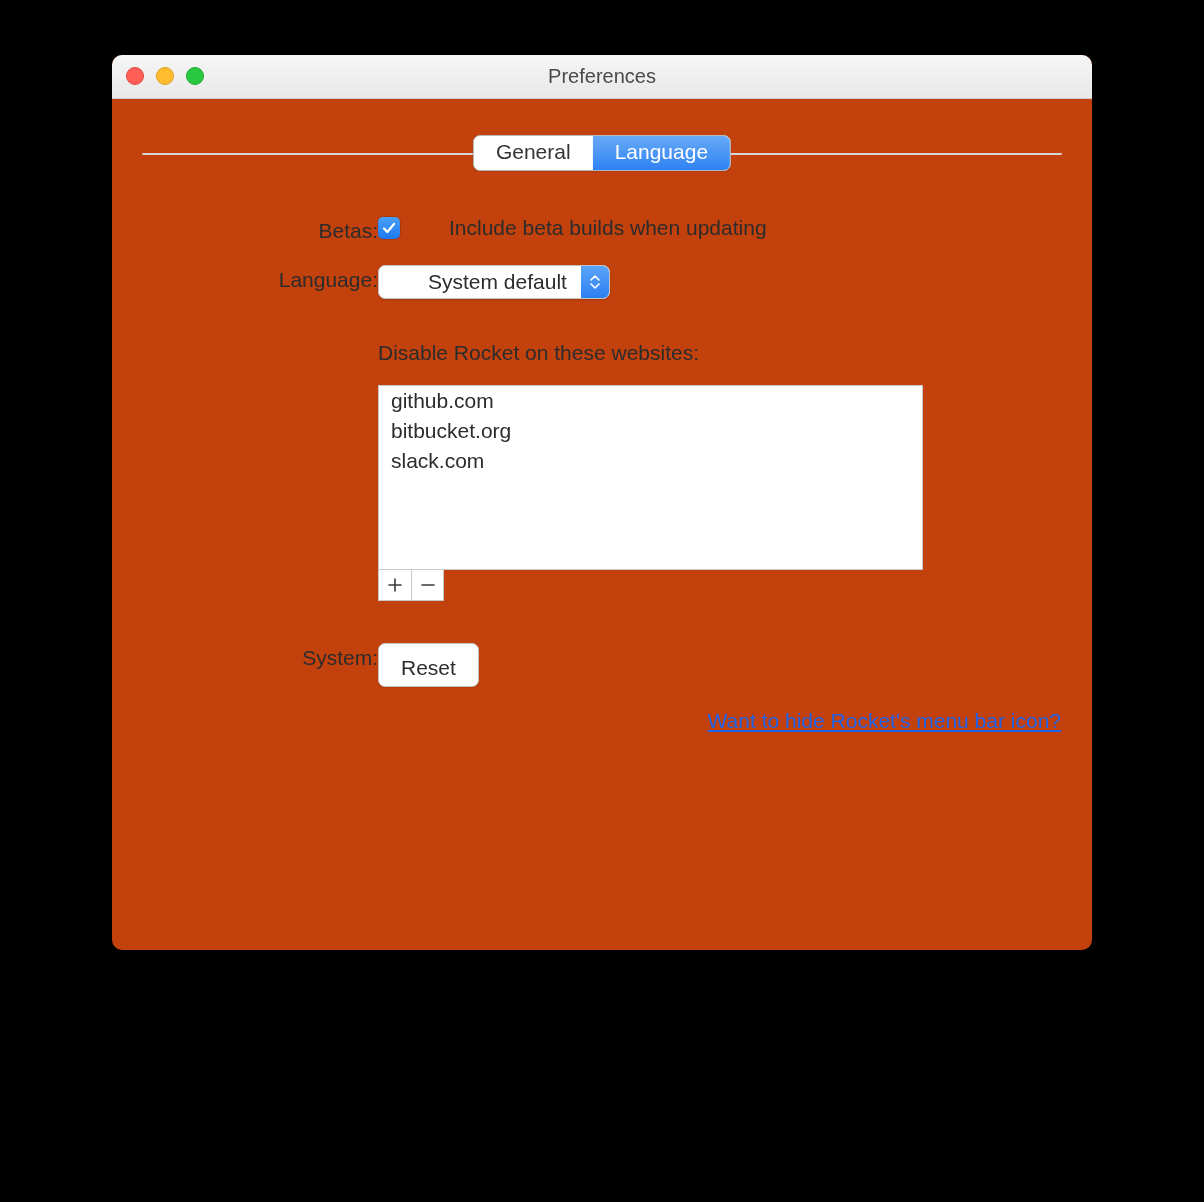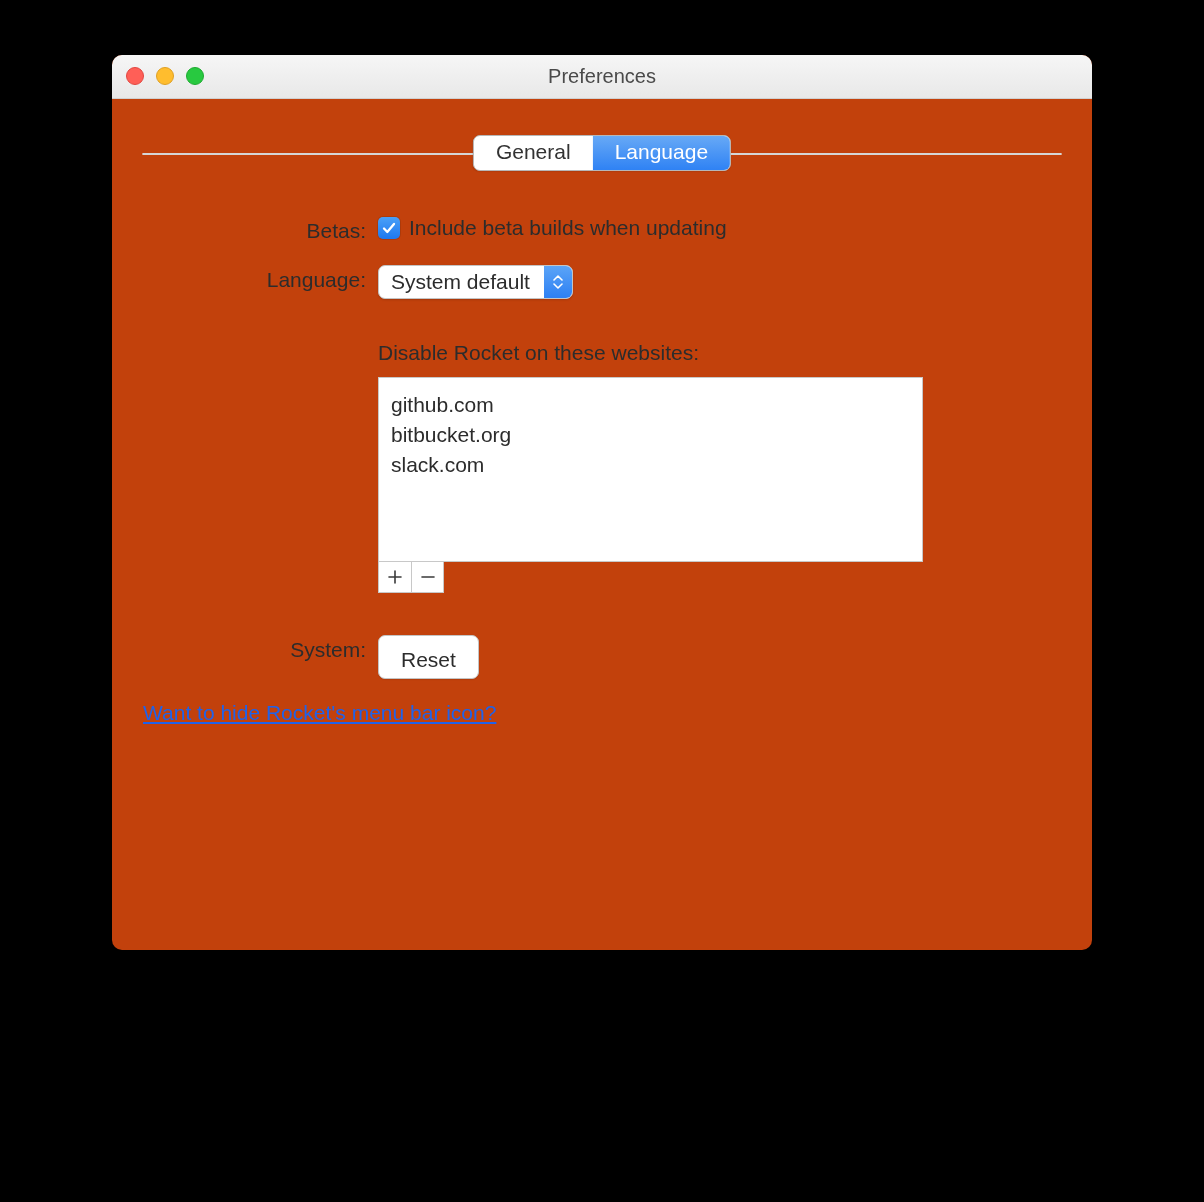--- a/index.html
+++ b/index.html
@@ -103,21 +103,21 @@
     right: 0;
   }
   .row {
     display: flex;
     align-items: flex-start;
     margin-bottom: 22px;
   }
   .label-col {
     width: 235px;
     text-align: right;
-    padding-right: 12px;
+    padding-right: 0;
     padding-top: 3px;
     font-size: 21px;
     color: #2c2c2c;
   }
   .field-col {
     flex: 1;
     display: flex;
     flex-direction: column;
     align-items: flex-start;
   }
@@ -130,60 +130,61 @@
     width: 22px;
     height: 22px;
     border-radius: 5px;
     background: linear-gradient(#4aa0f8, #1e78ef);
     display: flex;
     align-items: center;
     justify-content: center;
     box-shadow: 0 0 0 1px rgba(0,0,0,0.1);
   }
   .checkbox svg { display: block; }
-  .check-text { font-size: 21px; color: #2c2c2c; }
+  .check-text { font-size: 21px; color: #2c2c2c; margin-left: 40px; }
   .popup {
     display: inline-flex;
     align-items: stretch;
     border-radius: 7px;
     overflow: hidden;
     box-shadow: 0 1px 2px rgba(0,0,0,0.15);
     border: 1px solid #c4c4c4;
     background: #fff;
     height: 34px;
   }
   .popup .popup-label {
     padding: 4px 14px 4px 12px;
     font-size: 21px;
     color: #2c2c2c;
     display: flex;
     align-items: center;
+    margin-left: 37px;
   }
   .popup .popup-arrows {
     width: 28px;
     background: linear-gradient(#5ba4f7, #2d80f3);
     display: flex;
     flex-direction: column;
     align-items: center;
     justify-content: center;
     gap: 2px;
   }
   .popup .popup-arrows svg { display: block; }
   .section-gap { height: 20px; }
   .list-label {
     font-size: 21px;
     color: #2c2c2c;
-    margin-bottom: 12px;
+    margin-bottom: 20px;
   }
   .listbox {
     width: 545px;
     height: 185px;
     background: #fff;
     border: 1px solid #c8c8c8;
-    padding: 12px 12px;
+    padding: 0 12px;
     overflow: auto;
   }
   .listbox .item {
     font-size: 21px;
     line-height: 30px;
     color: #2c2c2c;
   }
   .addremove {
     display: flex;
     border: 1px solid #c8c8c8;
@@ -209,21 +210,21 @@
     border: 1px solid #c4c4c4;
     border-radius: 7px;
     padding: 12px 22px 6px 22px;
     font-size: 21px;
     color: #2c2c2c;
     box-shadow: 0 1px 1px rgba(0,0,0,0.08);
     cursor: default;
     user-select: none;
   }
   .link-row {
-    text-align: left;
+    text-align: right;
     margin-top: 6px;
   }
   .link {
     color: #1f62ea;
     text-decoration: underline;
     font-size: 21px;
     cursor: default;
   }
 </style>
 </head>

